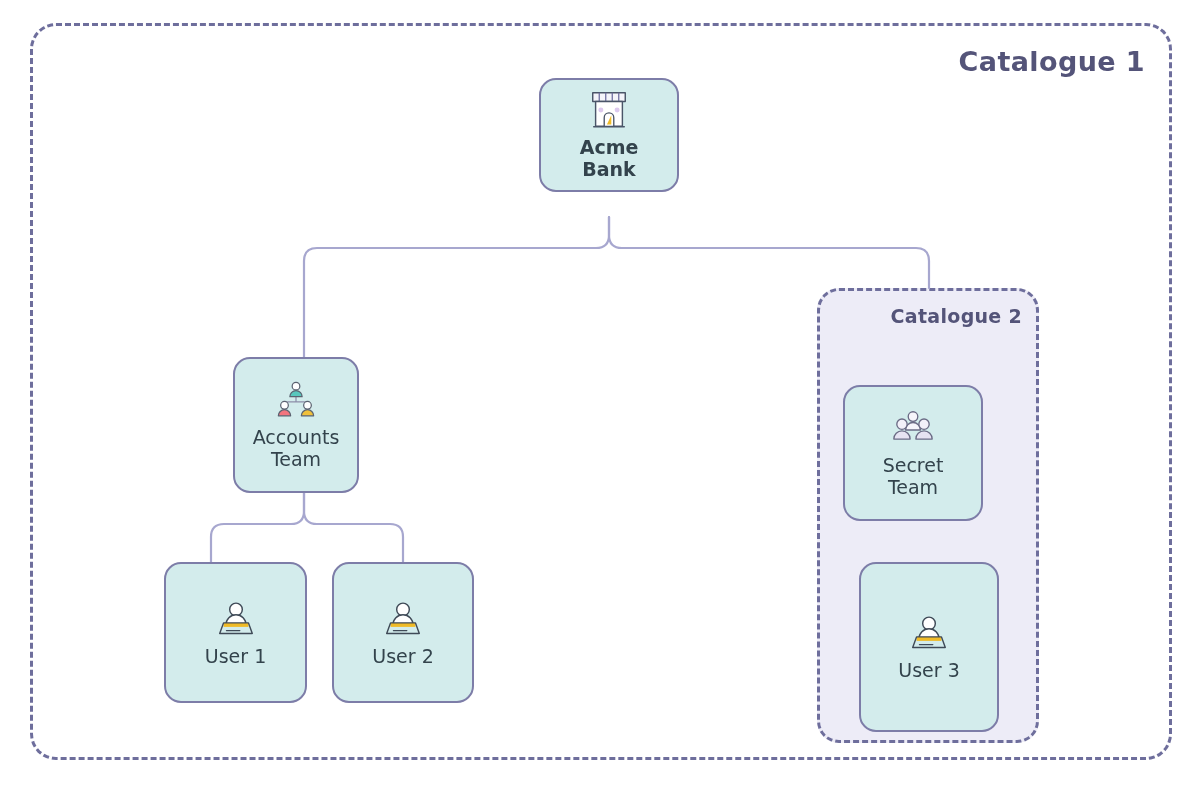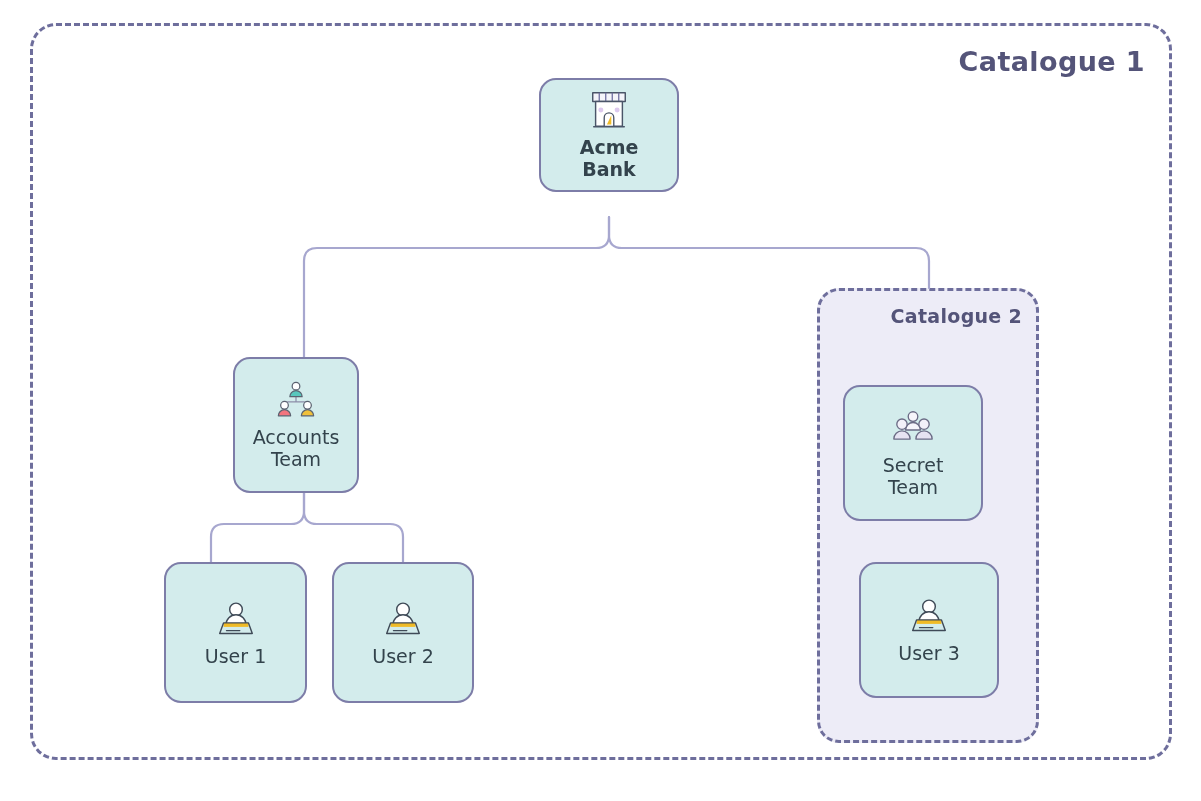--- a/index.html
+++ b/index.html
@@ -115,21 +115,21 @@
     text-align: center;
     white-space: pre-line;
   }
 
   
   #node-acme-bank      { left: 539px; top: 78px;  width: 140px; height: 114px; font-weight: bold; }
   #node-accounts-team  { left: 233px; top: 357px; width: 126px; height: 136px; }
   #node-secret-team    { left: 843px; top: 357px; width: 140px; height: 136px; margin-top: 28px; }
   #node-user-1         { left: 140px; top: 562px; width: 143px; height: 141px; margin-left: 24px; }
   #node-user-2         { left: 332px; top: 562px; width: 142px; height: 141px; }
-  #node-user-3         { left: 859px; top: 562px; width: 140px; height: 136px; }
+  #node-user-3         { left: 859px; top: 562px; width: 140px; height: 170px; }
 </style>
 </head>
 <body>
 
 <div id="canvas">
 
   <div class="catalogue-outer">
     <div class="catalogue-outer-title">Catalogue 1</div>
   </div>
 

